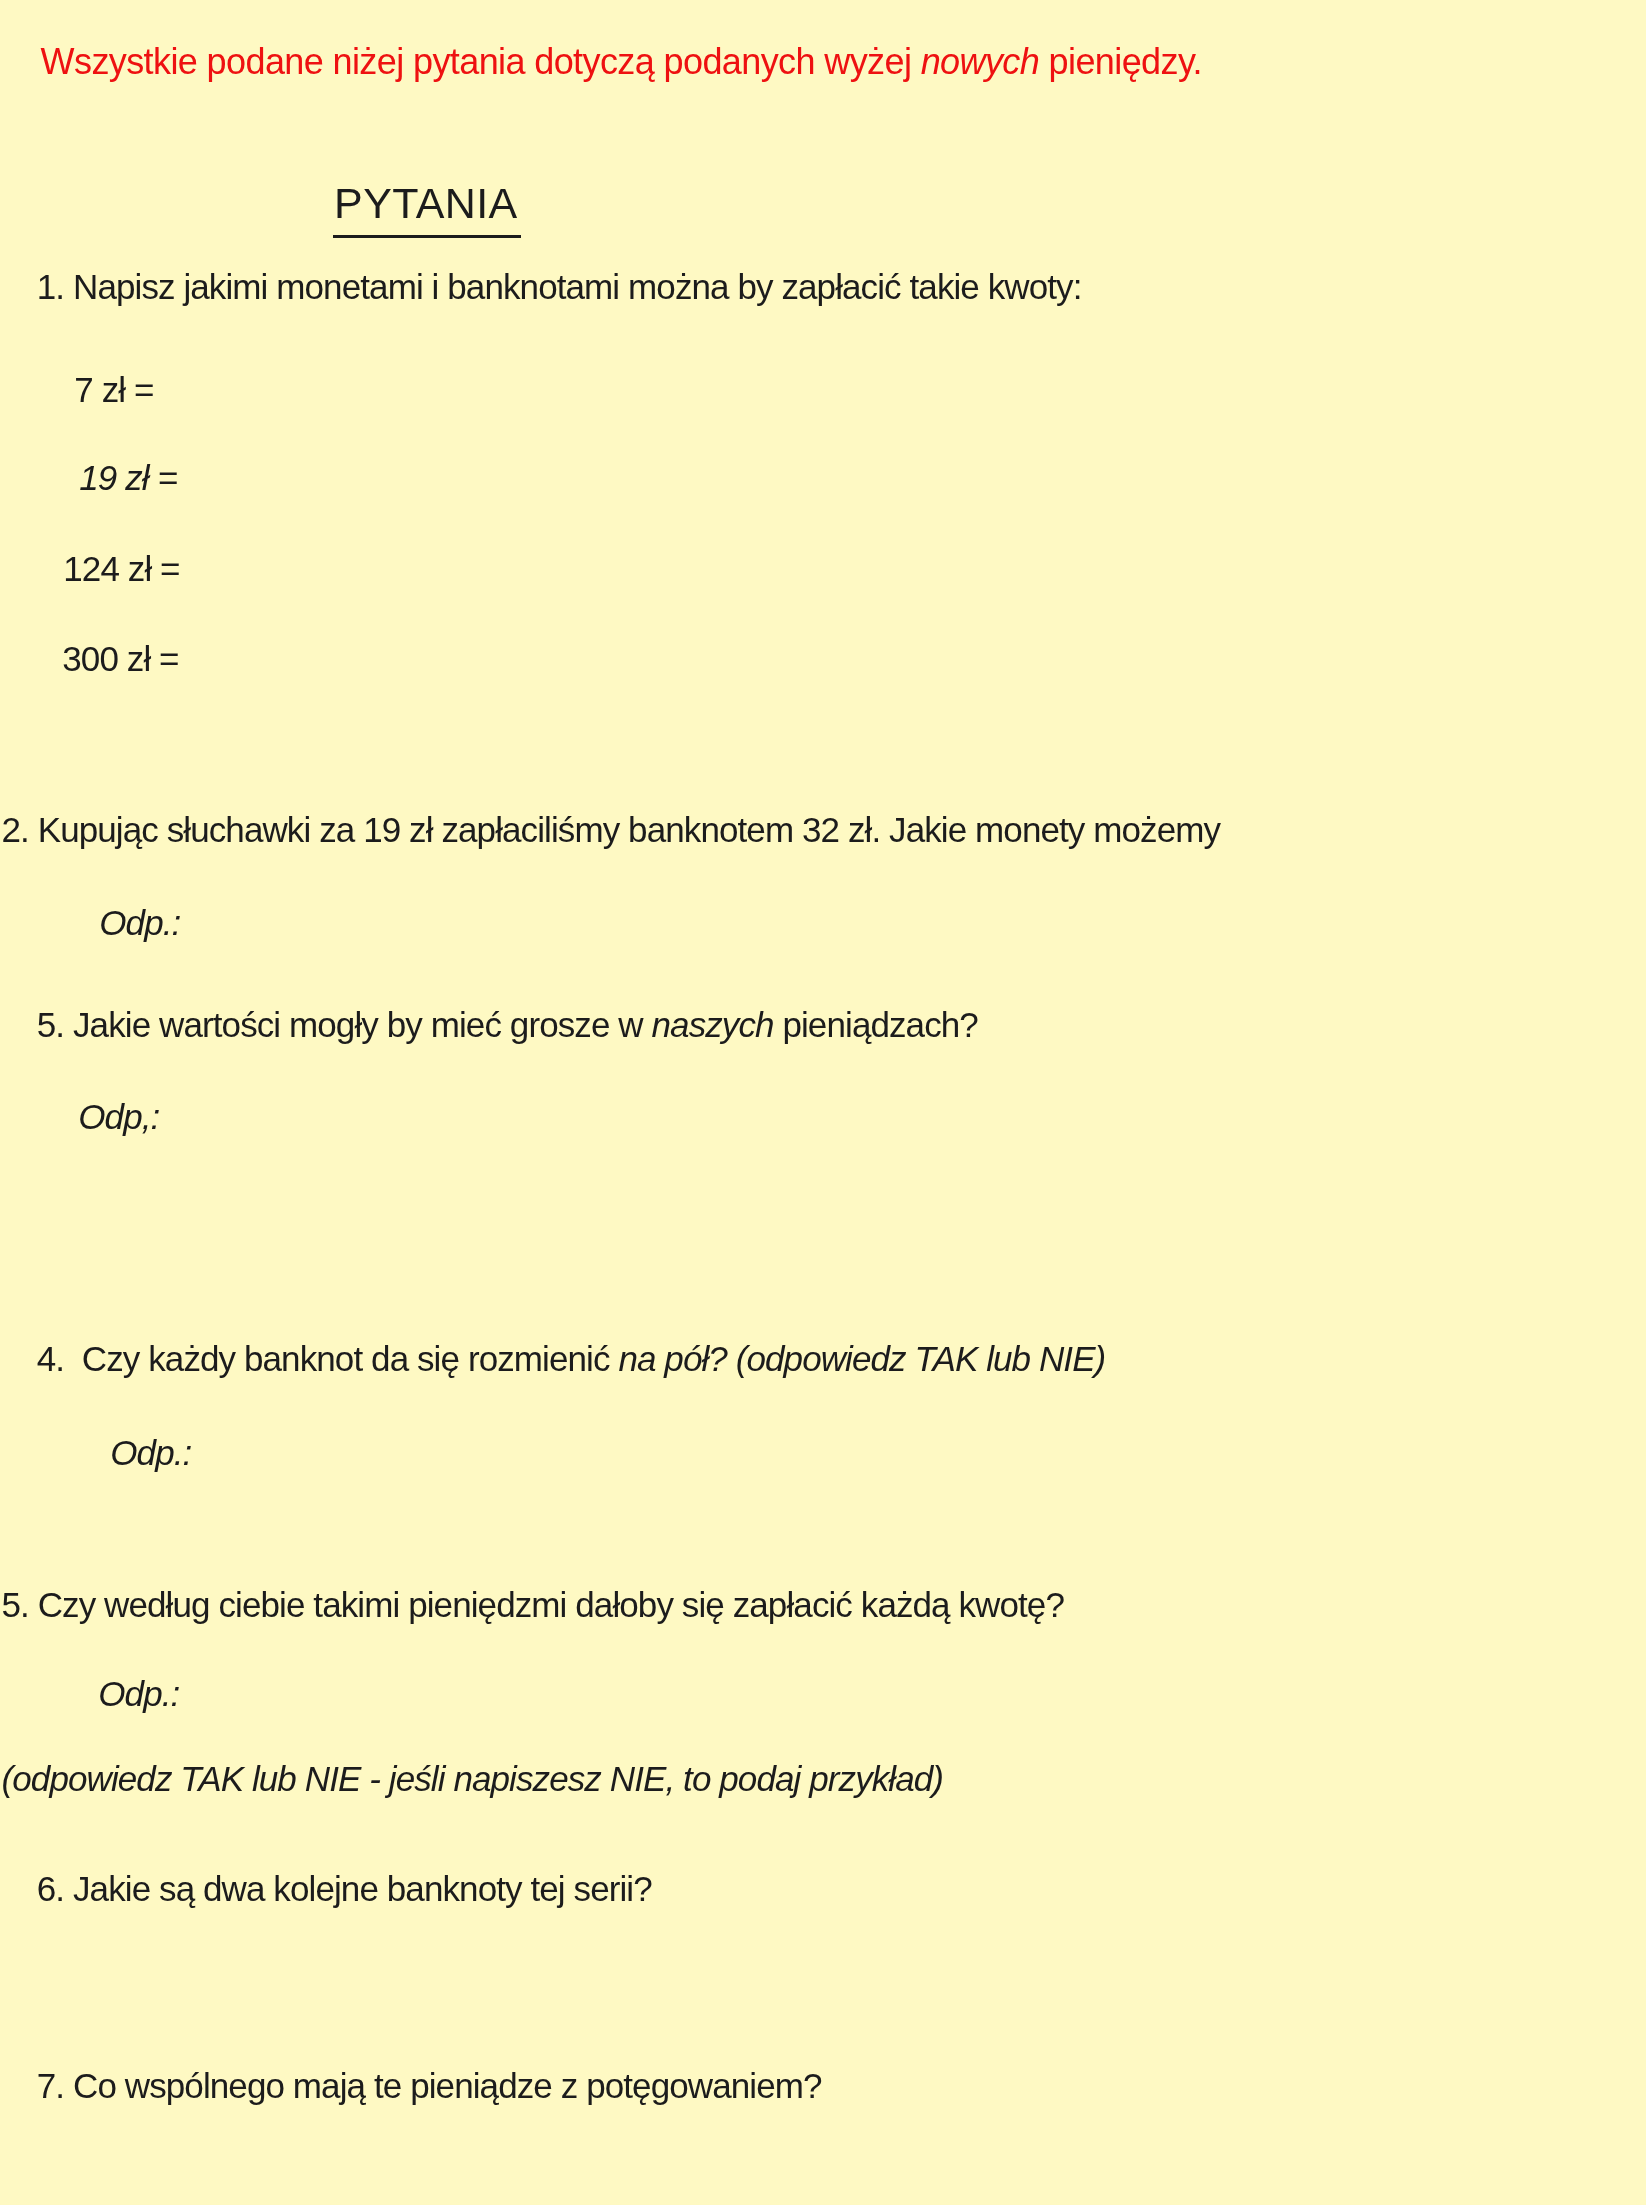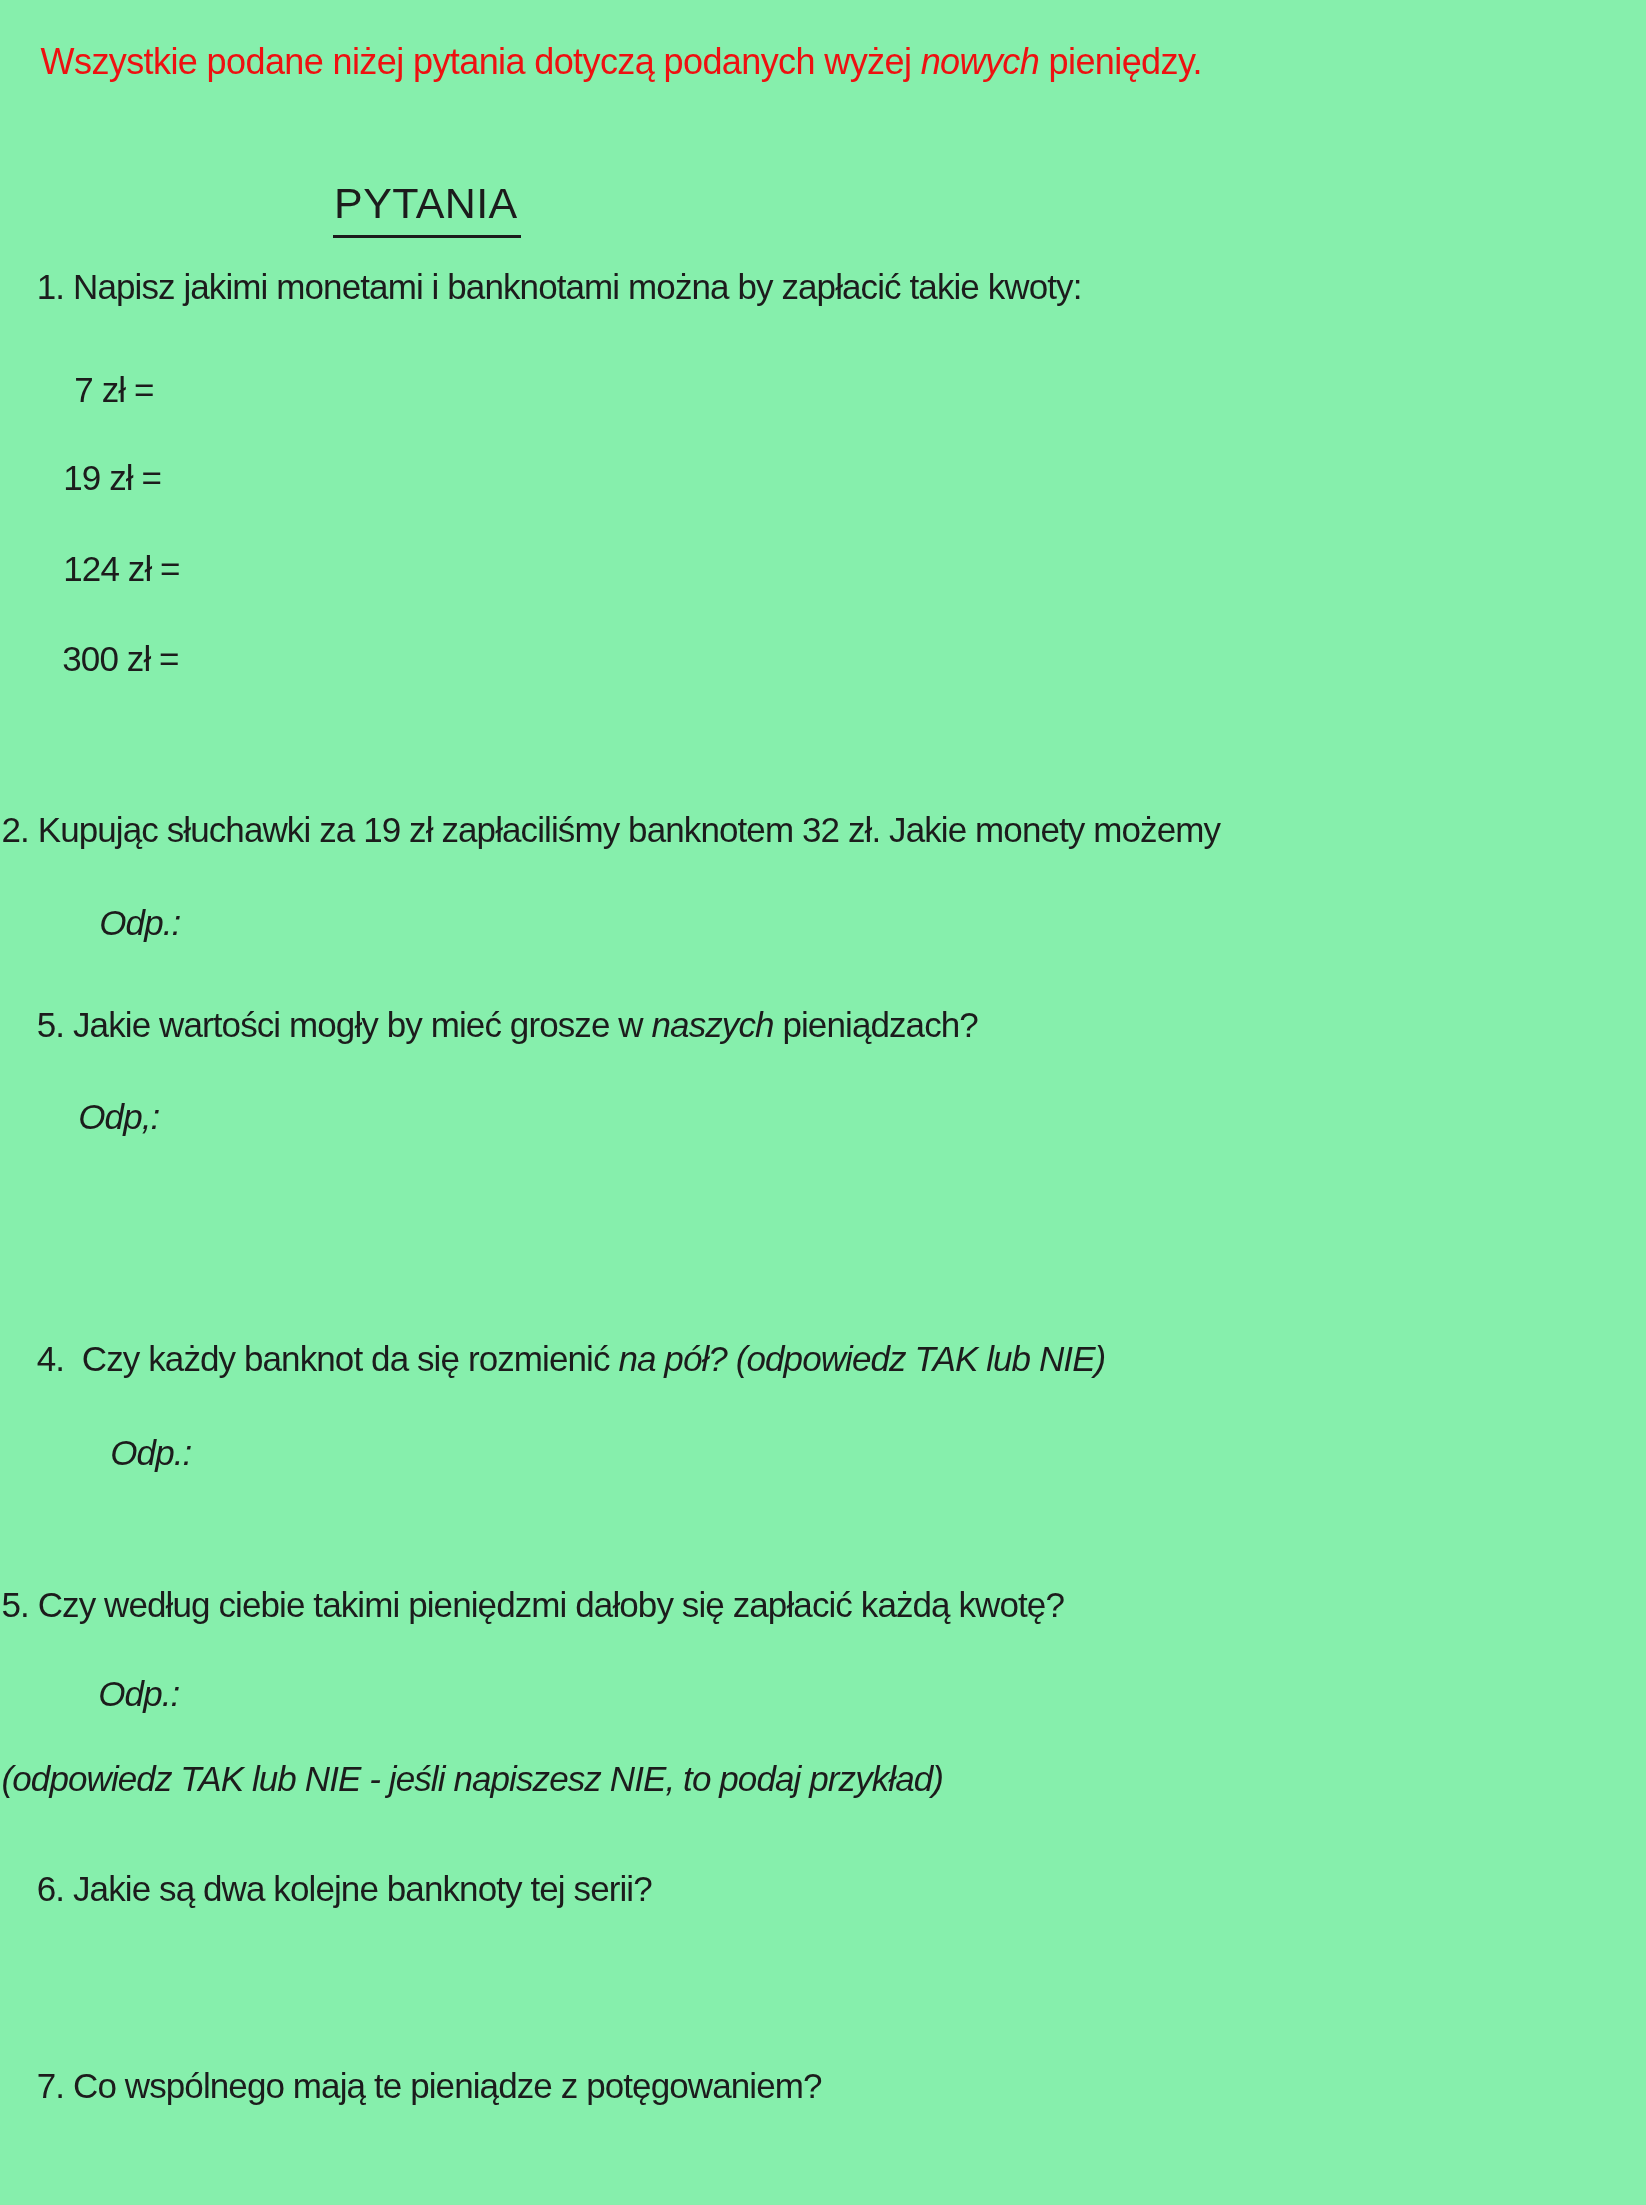--- a/index.html
+++ b/index.html
@@ -10,21 +10,21 @@
   body {
     width: 1647px;
     height: 2205px;
     font-family: "Liberation Sans", sans-serif;
     color: var(--ink, #1c1c1c);
   }
   .doc {
     position: relative;
     width: 1647px;
     height: 2205px;
-    background: #86efac;
+    background: #fef9c3;
     overflow: hidden;
   }
   .line {
     position: absolute;
     font-size: 35px;
     line-height: 58px;
     letter-spacing: -0.9px;
     white-space: pre;
   }
   .intro {
@@ -60,21 +60,21 @@
   </div>
 
   <div class="line" style="top:200px; left:1.5px;">
     <span>1. Napisz jakimi monetami i banknotami można by zapłacić takie kwoty:</span>
   </div>
 
   <div class="line" style="top:303px; left:39px;">
     <span>7 zł =</span>
   </div>
 
-  <div class="line" style="top:391px; left:28px;">
+  <div class="line" style="top:391px; left:44px;font-style:italic;">
     <span>19 zł =</span>
   </div>
 
   <div class="line" style="top:482px; left:28px;">
     <span>124 zł =</span>
   </div>
 
   <div class="line" style="top:572px; left:27px;">
     <span>300 zł =</span>
   </div>

